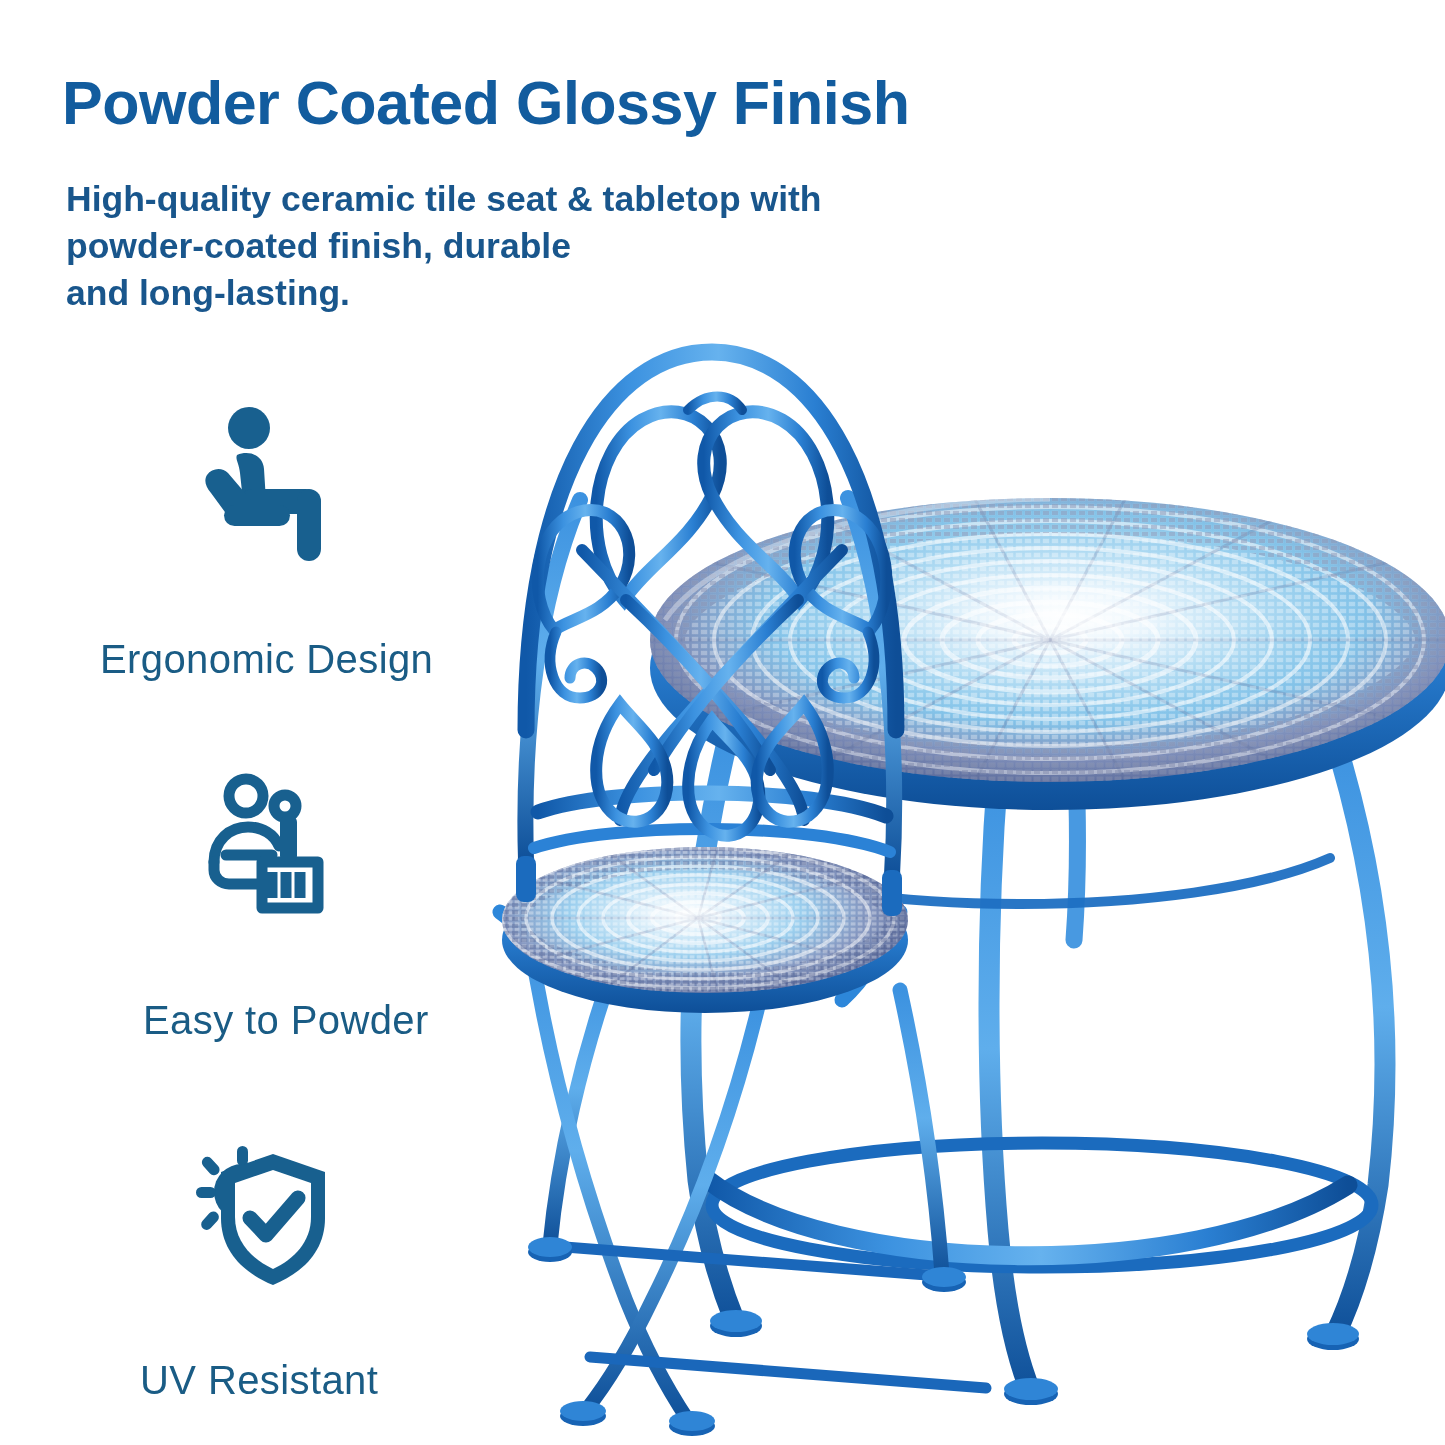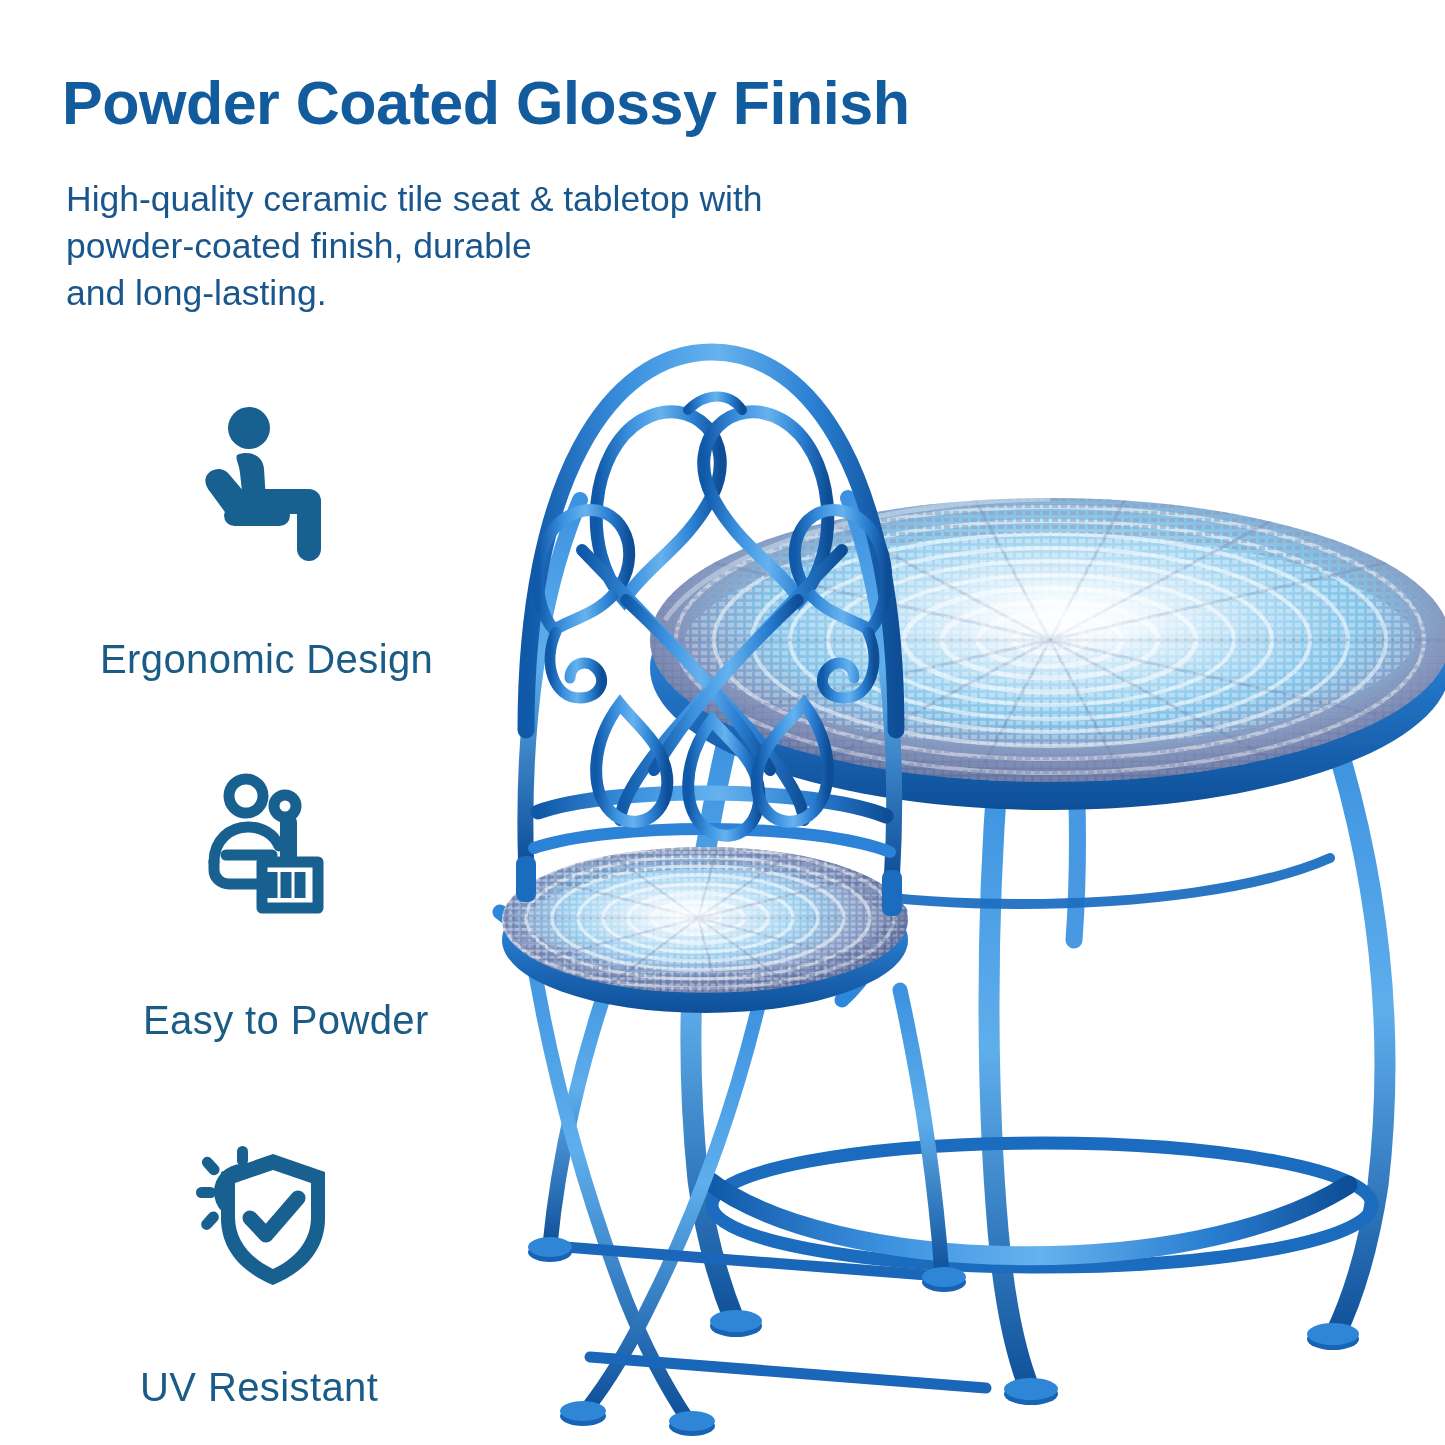--- a/index.html
+++ b/index.html
@@ -16,21 +16,21 @@
   .headline{
     position:absolute;left:62px;top:68px;
     font-size:61px;font-weight:bold;
     color:#125C9E;letter-spacing:-0.5px;
     white-space:nowrap;
     font-family:"Liberation Sans", sans-serif;
   }
   .subcopy{
     position:absolute;left:66px;top:176px;
     font-size:35.5px;line-height:47px;
-    color:#19568C;font-weight:400;
+    color:#19568C;font-weight:700;
     font-family:"Liberation Sans", sans-serif;
     white-space:pre-line;
   }
 
   
   .feature{position:absolute;left:0;width:480px;text-align:left;}
   .feature .ficon{
     position:absolute;left:0;top:0;
     width:160px;height:160px;
   }
@@ -44,21 +44,21 @@
   #feat-0{top:405px;}
   #feat-0 .ficon{left:185px;top:0;}
   #feat-0 .flabel{left:100px;top:637px;}
 
   #feat-1{top:770px;}
   #feat-1 .ficon{left:200px;top:0;}
   #feat-1 .flabel{left:143px;top:228px;}
 
   #feat-2{top:1140px;}
   #feat-2 .ficon{left:180px;top:0;}
-  #feat-2 .flabel{left:140px;top:225px;}
+  #feat-2 .flabel{left:140px;top:218px;}
 
   
   #feat-0 .flabel{top:232px;}
 
   
   #product{
     position:absolute;left:430px;top:300px;
     width:1015px;height:1145px;
   }
   #product svg{display:block;width:100%;height:100%;}

